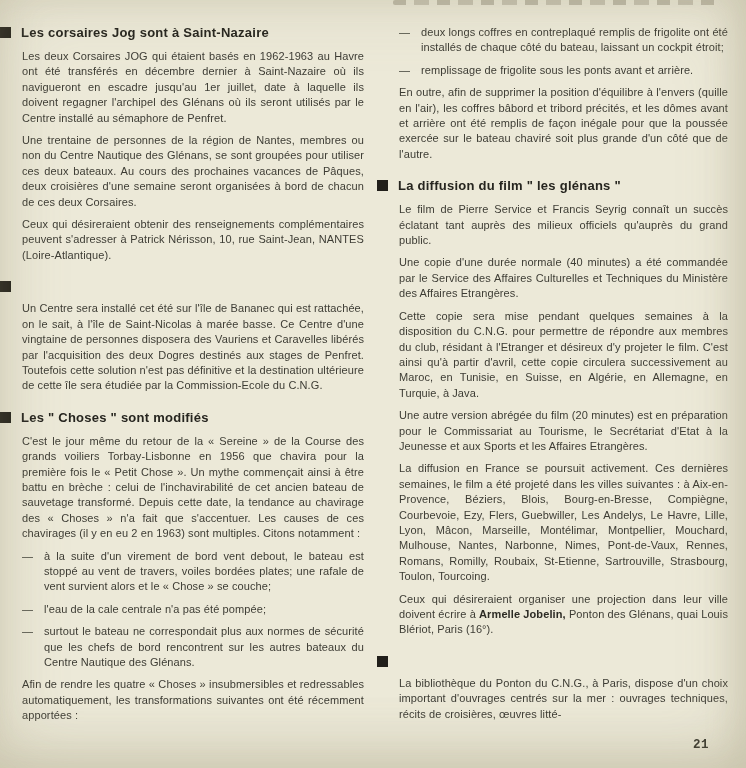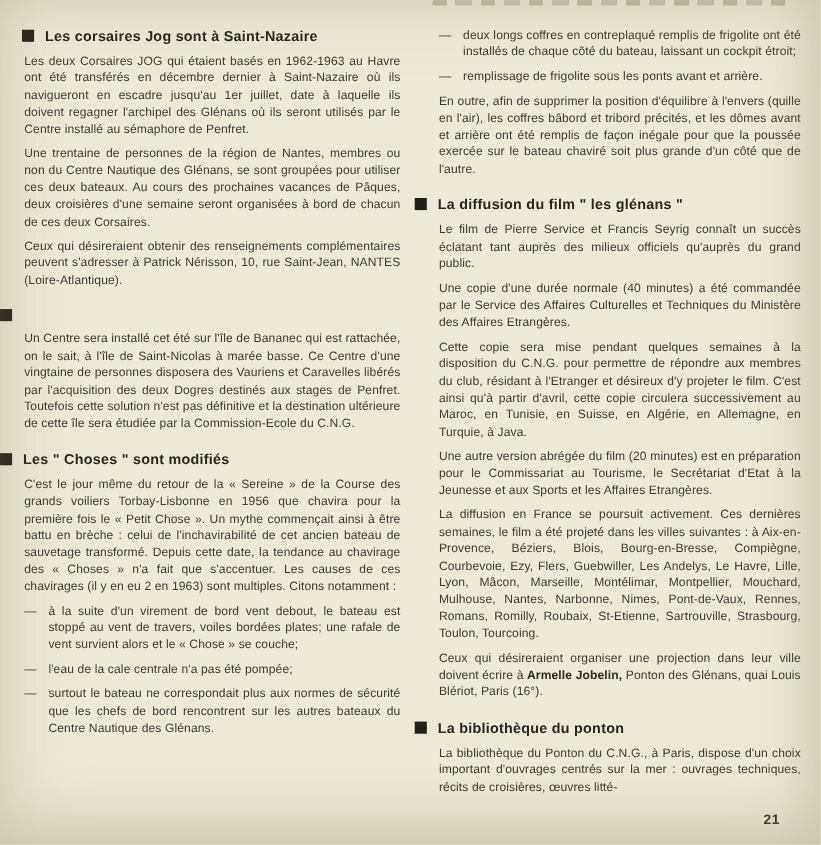--- a/index.html
+++ b/index.html
@@ -18,21 +18,21 @@
   .col { position:absolute; font-size:11px; line-height:15.4px; letter-spacing:0.1px; }
   .col-left  { left:0;    top:16px; width:364px; }
   .col-right { left:377px; top:0;   width:351px; }
 
   .heading {
     display:flex; align-items:flex-start; gap:10px;
     margin:16px 0 9px 0;
     font-size:13px; font-weight:bold; color:#26251f; letter-spacing:0.25px;
     line-height:15px;
   }
-  .heading.first { margin-top:9px;padding-left:20px; }
+  .heading.first { margin-top:9px; }
   .sq { width:11px; height:11px; background:#211f1a; flex:none; margin-top:2px; }
 
   .body-block { padding-left:22px; }
   p.para { margin:0 0 7px 0; text-align:justify; }
   p.para:last-child { margin-bottom:0; }
 
   .dash-item { display:flex; margin:0 0 7px 0; }
   .dash { flex:none; width:22px; color:#3d3c34; }
   .dash-text { flex:1; text-align:justify; }
 
@@ -40,21 +40,21 @@
     height:5px; width:324px; margin:0 0 20px 16px;
     background: repeating-linear-gradient(90deg,
       rgba(120,114,92,0.38) 0 13px, rgba(120,114,92,0) 13px 21px,
       rgba(120,114,92,0.30) 21px 36px, rgba(120,114,92,0) 36px 44px);
     filter: blur(0.7px);
     border-radius:2px;
   }
 
   .page-number {
     position:absolute; right:37px; bottom:16px;
-    font-size:12.5px; font-weight:bold; color:#35342c; letter-spacing:0.5px;
+    font-size:12.5px; font-weight:bold; color:#35342c; letter-spacing:0.5px;font-family:Liberation Mono, monospace;
   }
   b { font-weight:bold; color:#2c2b24; }
 </style>
 </head>
 <body>
 
 <div class="page">
 
   <div class="col col-left">
 
@@ -86,20 +86,21 @@
         <span class="dash-text">à la suite d'un virement de bord vent debout, le bateau est stoppé au vent de travers, voiles bordées plates; une rafale de vent survient alors et le « Chose » se couche;</span>
       </div>
       <div class="dash-item">
         <span class="dash">—</span>
         <span class="dash-text">l'eau de la cale centrale n'a pas été pompée;</span>
       </div>
       <div class="dash-item">
         <span class="dash">—</span>
         <span class="dash-text">surtout le bateau ne correspondait plus aux normes de sécurité que les chefs de bord rencontrent sur les autres bateaux du Centre Nautique des Glénans.</span>
       </div>
+      <p class="para">Afin de rendre les quatre « Choses » insubmersibles et redressables automatiquement, les transformations suivantes ont été récemment apportées :</p>
     </div>
   </div>
 
   <div class="col col-right">
 
     <div class="remnant"></div>
 
     <div class="body-block">
       <div class="dash-item">
         <span class="dash">—</span>
@@ -120,21 +121,20 @@
       <p class="para">Le film de Pierre Service et Francis Seyrig connaît un succès éclatant tant auprès des milieux officiels qu'auprès du grand public.</p>
       <p class="para">Une copie d'une durée normale (40 minutes) a été commandée par le Service des Affaires Culturelles et Techniques du Ministère des Affaires Etrangères.</p>
       <p class="para">Cette copie sera mise pendant quelques semaines à la disposition du C.N.G. pour permettre de répondre aux membres du club, résidant à l'Etranger et désireux d'y projeter le film. C'est ainsi qu'à partir d'avril, cette copie circulera successivement au Maroc, en Tunisie, en Suisse, en Algérie, en Allemagne, en Turquie, à Java.</p>
       <p class="para">Une autre version abrégée du film (20 minutes) est en préparation pour le Commissariat au Tourisme, le Secrétariat d'Etat à la Jeunesse et aux Sports et les Affaires Etrangères.</p>
       <p class="para">La diffusion en France se poursuit activement. Ces dernières semaines, le film a été projeté dans les villes suivantes : à Aix-en-Provence, Béziers, Blois, Bourg-en-Bresse, Compiègne, Courbevoie, Ezy, Flers, Guebwiller, Les Andelys, Le Havre, Lille, Lyon, Mâcon, Marseille, Montélimar, Montpellier, Mouchard, Mulhouse, Nantes, Narbonne, Nimes, Pont-de-Vaux, Rennes, Romans, Romilly, Roubaix, St-Etienne, Sartrouville, Strasbourg, Toulon, Tourcoing.</p>
       <p class="para"><span>Ceux qui désireraient organiser une projection dans leur ville doivent écrire à </span><b>Armelle Jobelin,</b><span> Ponton des Glénans, quai Louis Blériot, Paris (16°).</span></p>
     </div>
 
     <div class="heading">
       <span class="sq"></span>
-      <span>La bibliothèque du ponton</span>
     </div>
     <div class="body-block">
       <p class="para">La bibliothèque du Ponton du C.N.G., à Paris, dispose d'un choix important d'ouvrages centrés sur la mer : ouvrages techniques, récits de croisières, œuvres litté-</p>
     </div>
   </div>
 
   <div class="page-number">21</div>
 </div>
 
 </body></html>

